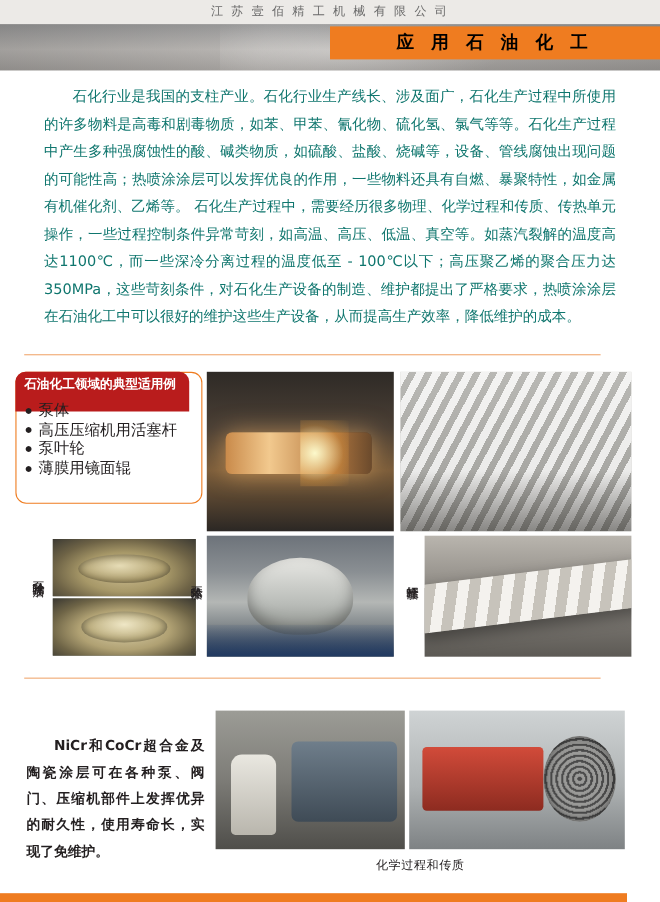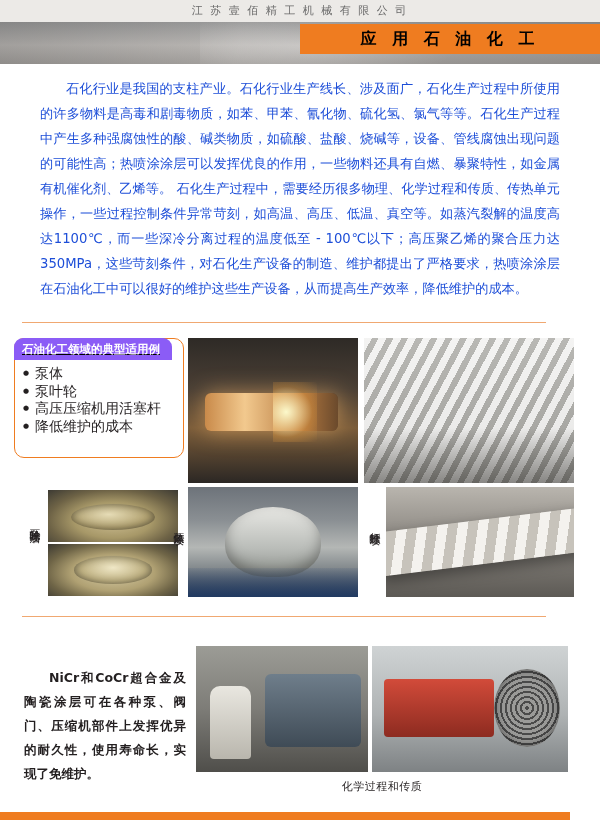--- a/index.html
+++ b/index.html
@@ -94,21 +94,21 @@
     font-weight: bold;
   }
 
   
   .body-text {
     position: absolute;
     left: 40px; top: 76px;
     width: 520px;
     font-size: 13.2px;
     line-height: 25px;
-    color: #1d4ed8;
+    color: #0f766e;
     text-align: justify;
     text-justify: inter-ideograph;
     text-indent: 26px;
   }
 
   .rule {
     position: absolute;
     left: 22px;
     width: 524px;
     height: 1px;
@@ -122,24 +122,23 @@
     position: absolute;
     left: 14px; top: 338px;
     width: 168px; height: 118px;
     border: 1.5px solid #ef7c20;
     border-radius: 10px;
     background: #ffffff;
   }
   .examples-head {
     position: absolute;
     left: -1px; top: -1px;
-    width: 158px; height: 22px;
-    background: #8b5cf6;
+    width: 158px; height: 36px;
+    background: #b91c1c;
     border-radius: 9px 9px 0 0;
-    text-decoration: underline;
   }
   .examples-head span {
     display: block;
     line-height: 22px;
     padding-left: 8px;
     color: #ffffff;
     font-size: 11.5px;
     font-weight: bold;
   }
   .examples ul {
@@ -407,23 +406,23 @@
   <div class="body-text">石化行业是我国的支柱产业。石化行业生产线长、涉及面广，石化生产过程中所使用的许多物料是高毒和剧毒物质，如苯、甲苯、氰化物、硫化氢、氯气等等。石化生产过程中产生多种强腐蚀性的酸、碱类物质，如硫酸、盐酸、烧碱等，设备、管线腐蚀出现问题的可能性高；热喷涂涂层可以发挥优良的作用，一些物料还具有自燃、暴聚特性，如金属有机催化剂、乙烯等。 石化生产过程中，需要经历很多物理、化学过程和传质、传热单元操作，一些过程控制条件异常苛刻，如高温、高压、低温、真空等。如蒸汽裂解的温度高达1100℃，而一些深冷分离过程的温度低至 - 100℃以下；高压聚乙烯的聚合压力达350MPa，这些苛刻条件，对石化生产设备的制造、维护都提出了严格要求，热喷涂涂层在石油化工中可以很好的维护这些生产设备，从而提高生产效率，降低维护的成本。</div>
 
   <div class="rule rule-1"></div>
 
   <div class="examples">
     <div class="examples-head">
       <span>石油化工领域的典型适用例</span>
     </div>
     <ul>
       <li>泵体</li>
+      <li>高压压缩机用活塞杆</li>
       <li>泵叶轮</li>
-      <li>高压压缩机用活塞杆</li>
-      <li>降低维护的成本</li>
+      <li>薄膜用镜面辊</li>
     </ul>
   </div>
 
   <div class="photo p-spray" style="left:188px; top:338px; width:170px; height:145px;"></div>
 
   <div class="photo p-screws" style="left:364px; top:338px; width:210px; height:145px;"></div>
 
   <div class="photo p-pump1" style="left:48px; top:490px; width:130px; height:52px;"></div>
   <div class="photo p-pump2" style="left:48px; top:544px; width:130px; height:52px;"></div>
   <div class="cap cap-v" style="left:28px; top:520px; height:78px;">泵叶轮喷涂后</div>

